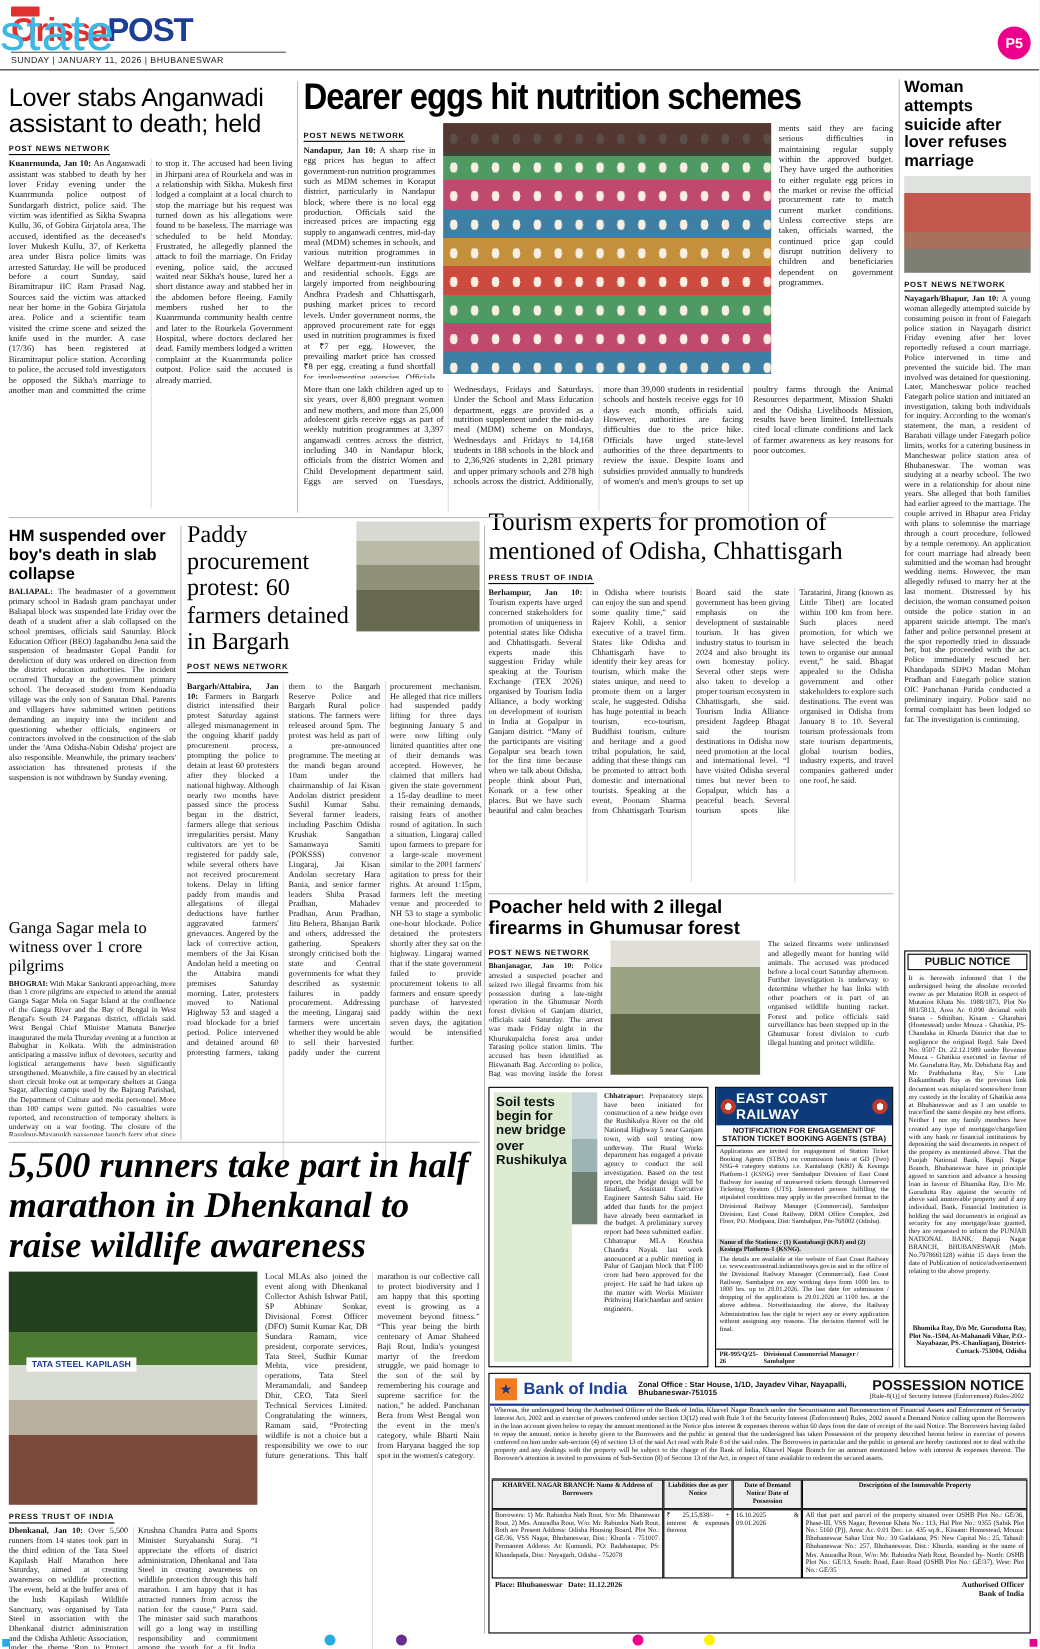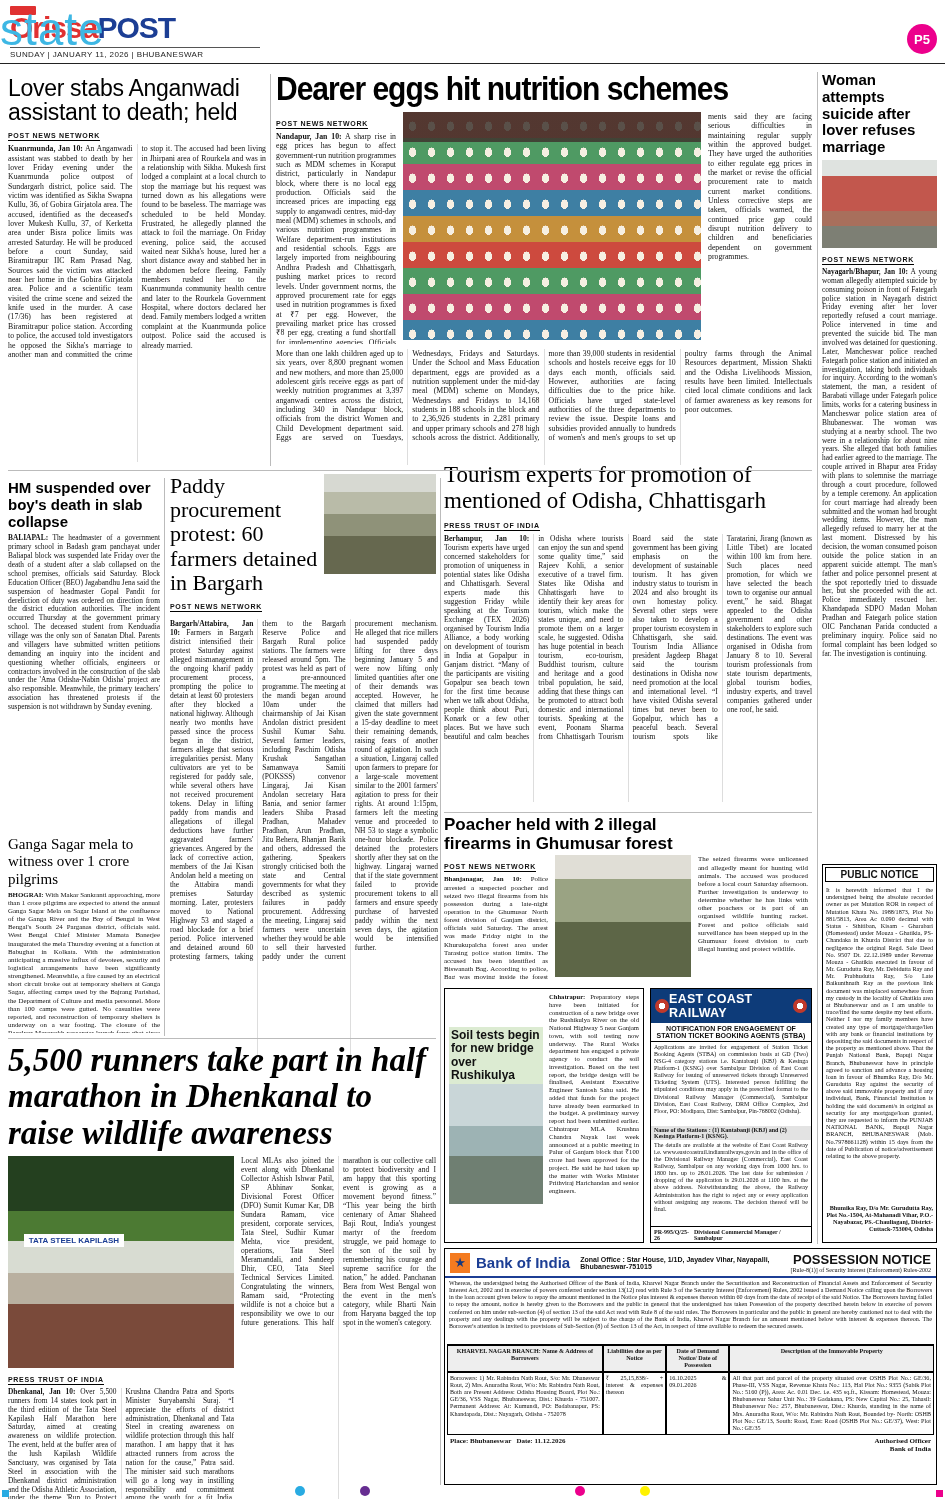--- a/index.html
+++ b/index.html
@@ -160,21 +160,21 @@
         <span class="byline">POST NEWS NETWORK</span>
         <div class="bt-sm" style="height:104px"><b class="lead">Bhanjanagar, Jan 10:</b> <span>Police arrested a suspected poacher and seized two illegal firearms from his possession during a late-night operation in the Ghumusar North forest division of Ganjam district, officials said Saturday. The arrest was made Friday night in the Khurukupalcha forest area under Tarasing police station limits. The accused has been identified as Biswanath Bag. According to police, Bag was moving inside the forest allegedly with the intention of hunting wildlife when a team, acting on specific intelligence inputs, conducted a raid and apprehended him. Two country-made firearms were recovered from his possession.</span></div>
       </div>
       <div class="ph ph-police" style="width:136px;height:122px;flex:0 0 136px"></div>
       <div class="bt-sm" style="width:110px;height:122px"><span>The seized firearms were unlicensed and allegedly meant for hunting wild animals. The accused was produced before a local court Saturday afternoon. Further investigation is underway to determine whether he has links with other poachers or is part of an organised wildlife hunting racket. Forest and police officials said surveillance has been stepped up in the Ghumusar forest division to curb illegal hunting and protect wildlife.</span></div>
     </div>
   </section>
 
   <section class="abs nbox" style="left:444px;top:988px;width:200px;height:255px;padding:4px">
     <div style="display:flex;gap:6px;height:100%">
-      <div style="width:94px;flex:0 0 94px;display:flex;flex-direction:column;justify-content:center">
+      <div style="width:94px;flex:0 0 94px;display:flex;flex-direction:row;justify-content:flex-start">
         <h3 class="soil-title">Soil tests begin for new bridge over Rushikulya</h3>
         <div class="ph ph-soil" style="width:94px;height:120px"></div>
       </div>
       <div class="bt-sm" style="flex:1;height:100%;font-size:6.6px"><b class="lead">Chhatrapur:</b> <span>Preparatory steps have been initiated for construction of a new bridge over the Rushikulya River on the old National Highway 5 near Ganjam town, with soil testing now underway. The Rural Works department has engaged a private agency to conduct the soil investigation. Based on the test report, the bridge design will be finalised, Assistant Executive Engineer Santosh Sahu said. He added that funds for the project have already been earmarked in the budget. A preliminary survey report had been submitted earlier. Chhatrapur MLA Krushna Chandra Nayak last week announced at a public meeting in Palur of Ganjam block that ₹100 crore had been approved for the project. He said he had taken up the matter with Works Minister Prithviraj Harichandan and senior engineers.</span></div>
     </div>
   </section>
 
   <section class="abs nbox" style="left:650px;top:988px;width:162px;height:255px">
     <div class="ecr-banner">
       <span class="ecr-logo"></span>

